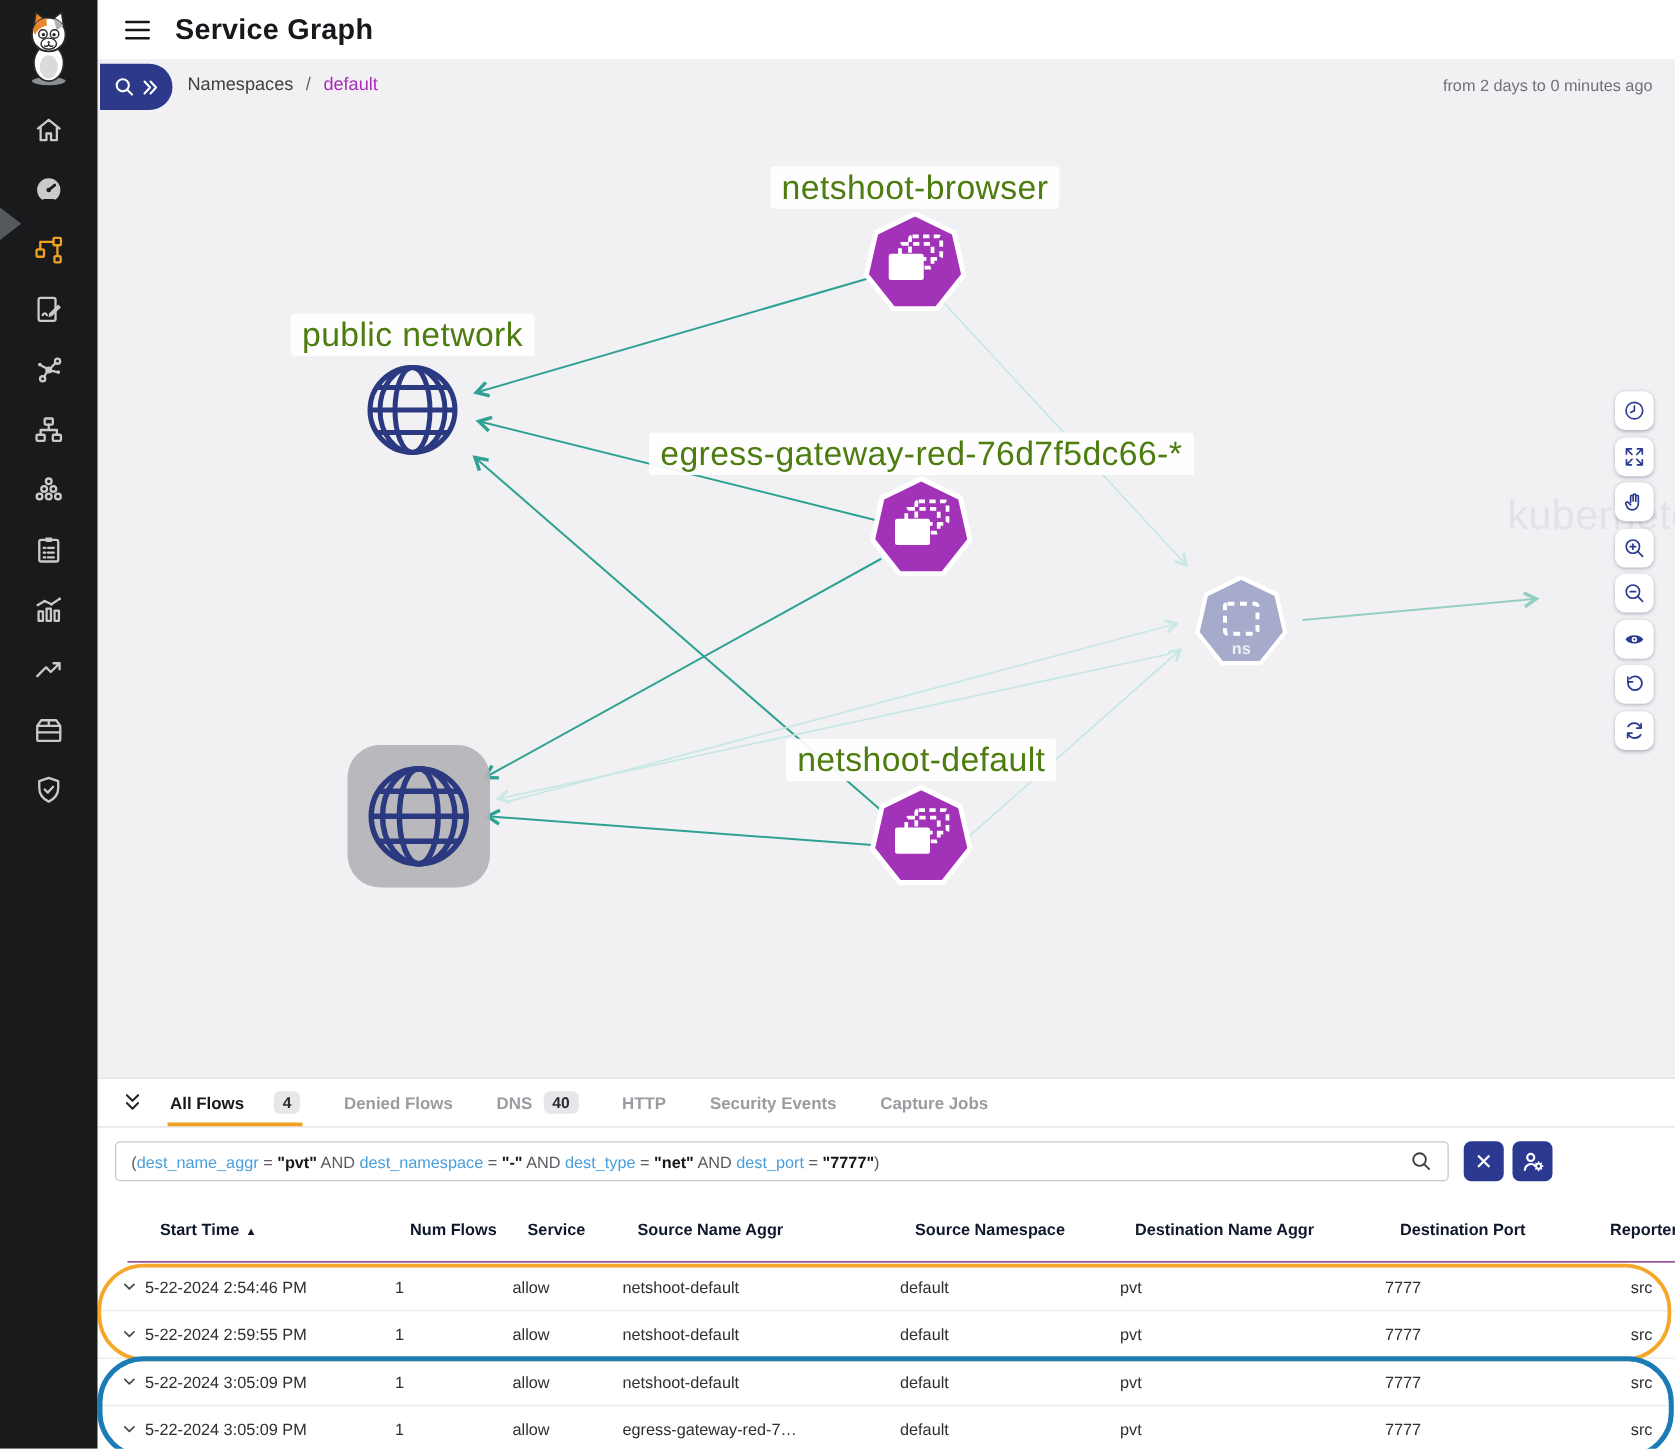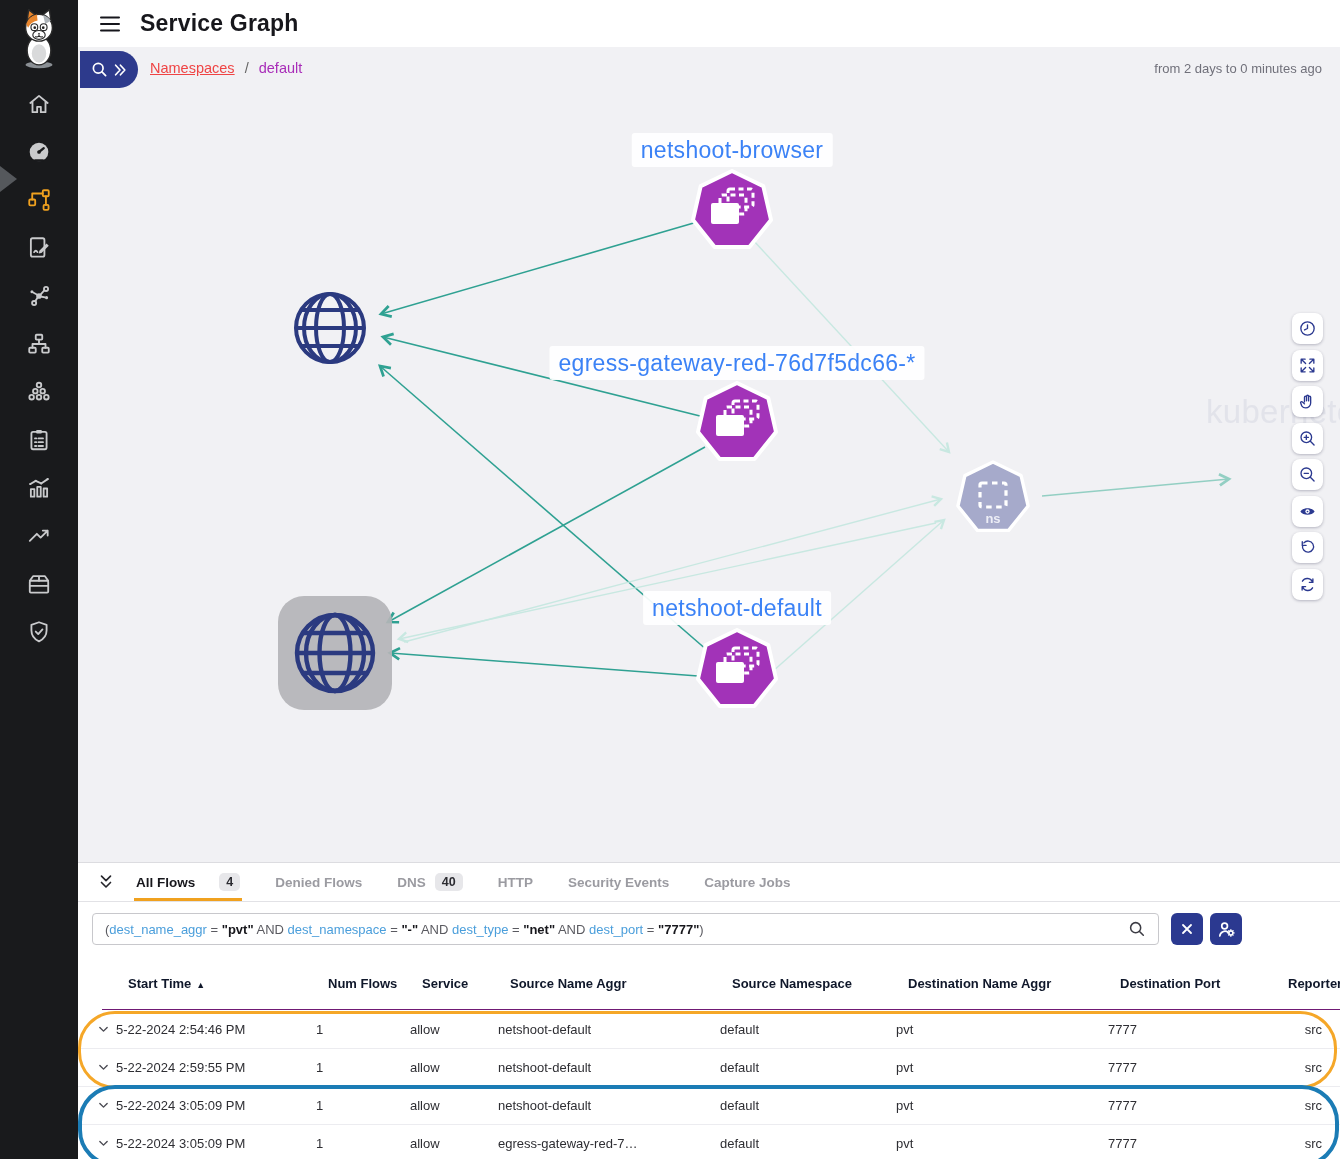--- a/index.html
+++ b/index.html
@@ -19,29 +19,29 @@
           display:flex;align-items:center;}
   #hamburger{margin-left:20px;width:24px;height:24px;cursor:pointer;}
   #page-title{margin-left:18px;font-size:23px;font-weight:bold;color:#17171c;letter-spacing:.2px;}
   
   #graph-bg{position:absolute;left:78px;top:47px;width:1262px;height:815px;background:#f1f1f4;}
   #crumb-row{position:absolute;left:78px;top:47px;width:1262px;height:46px;z-index:30;}
   #search-pill{position:absolute;left:2px;top:4px;width:58px;height:37px;background:#2d3a8c;
                border-radius:0 20px 20px 0;display:flex;align-items:center;justify-content:center;
                gap:5px;cursor:pointer;color:#fff;}
   #breadcrumb{position:absolute;left:72px;top:13px;font-size:14.5px;}
-  #breadcrumb .root{color:#ef4444;text-decoration:underline;cursor:pointer;}
+  #breadcrumb .root{color:#404040;cursor:pointer;}
   #breadcrumb .sep{color:#666;margin:0 6px;}
   #breadcrumb .cur{color:#a82cb8;}
   #time-range{position:absolute;right:18px;top:14px;font-size:13px;color:#70707a;}
   #graph-layer{position:absolute;left:0;top:93px;width:1340px;height:769px;overflow:hidden;z-index:5;}
   #edges{position:absolute;left:0;top:0;pointer-events:none;}
   .gnode{position:absolute;cursor:pointer;}
-  .glabel{position:absolute;transform:translateX(-50%);white-space:nowrap;font-size:23px;
-          color:#3b82f6;background:rgba(255,255,255,.93);padding:0 9px;border-radius:3px;
+  .glabel{position:absolute;transform:translateX(-50%);white-space:nowrap;font-size:27px;
+          color:#4d7c0f;background:rgba(255,255,255,.93);padding:0 9px;border-radius:3px;
           line-height:34px;z-index:8;letter-spacing:.3px;}
   .glabel.faded{background:transparent;color:#e2e3ea;font-size:33px;z-index:3;}
   .glabel.leftalign{transform:none;}
   .net-bg{position:absolute;background:#b4b4b7;border-radius:26px;opacity:.92;}
   
   #gtoolbar{position:absolute;left:1292px;top:313px;width:32px;z-index:45;}
   .gt-btn{width:31px;height:31px;background:#fff;border-radius:8px;margin-bottom:5.5px;
           box-shadow:0 1px 3px rgba(40,40,70,.3);display:flex;align-items:center;
           justify-content:center;cursor:pointer;color:#2b3990;}
   .gt-btn svg{width:19px;height:19px;}
@@ -115,20 +115,21 @@
  <rect x="30" y="26" width="26" height="19" rx="2" fill="none" stroke="#fff" stroke-width="3" stroke-dasharray="5 3.5"></rect>
  <rect x="21" y="34" width="28" height="21" rx="2" fill="#fff"></rect>
       </svg></div>
     <div class="glabel" style="top: 40px; left: 732px;">netshoot-browser</div>
     <div class="gnode" style="left: 291px; top: 196px; width: 78px; height: 78px;"><svg width="78" height="78" viewBox="0 0 78 78" fill="none" stroke="#2B3A80" stroke-width="4">
  <circle cx="39" cy="39" r="34"></circle>
         <ellipse cx="39" cy="39" rx="14" ry="34"></ellipse>
         <ellipse cx="39" cy="39" rx="26" ry="34"></ellipse>
  <path d="M5 39 H73 M10.2 21 H67.8 M10.2 57 H67.8"></path>
       </svg></div>
+    <div class="glabel" style="top: 158px; left: 330px;">public network</div>
     <div class="gnode" style="left: 695px; top: 288px; width: 84px; height: 84px;"><svg width="84" height="84" viewBox="0 0 84 84">
         <polygon points="42,2 73.3,17.1 81,50.9 59.4,78 24.6,78 3,50.9 10.7,17.1" fill="#A233B8" stroke="#fff" stroke-width="4" stroke-linejoin="round"></polygon>
         <rect x="38" y="20" width="25" height="18" rx="2" fill="none" stroke="#fff" stroke-width="3" stroke-dasharray="5 3.5"></rect>
  <rect x="30" y="26" width="26" height="19" rx="2" fill="none" stroke="#fff" stroke-width="3" stroke-dasharray="5 3.5"></rect>
  <rect x="21" y="34" width="28" height="21" rx="2" fill="#fff"></rect>
       </svg></div>
     <div class="glabel" style="top: 253px; left: 737px;">egress-gateway-red-76d7f5dc66-*</div>
     <div class="gnode" style="left: 954px; top: 366px; width: 78px; height: 78px;"><svg width="78" height="78" viewBox="0 0 78 78">
         <polygon points="39,3 67.1,16.6 74.1,47 54.6,71.4 23.4,71.4 3.9,47 10.9,16.6" fill="#A6AACB" stroke="#fff" stroke-width="3.4" stroke-linejoin="round"></polygon>
         <rect x="26" y="24" width="26" height="24" rx="2" fill="none" stroke="#fff" stroke-width="3.2" stroke-dasharray="5.5 4.5"></rect>

